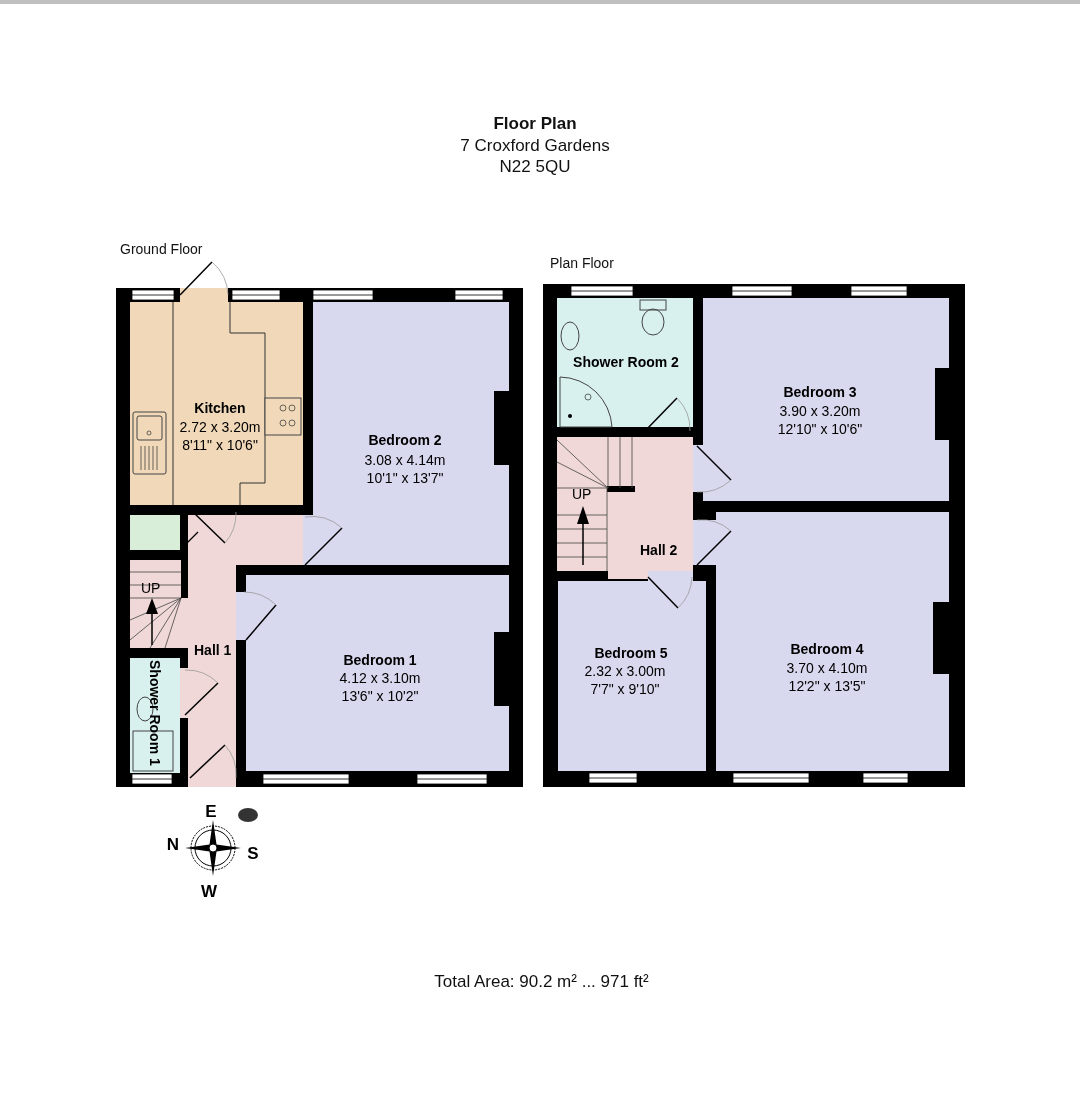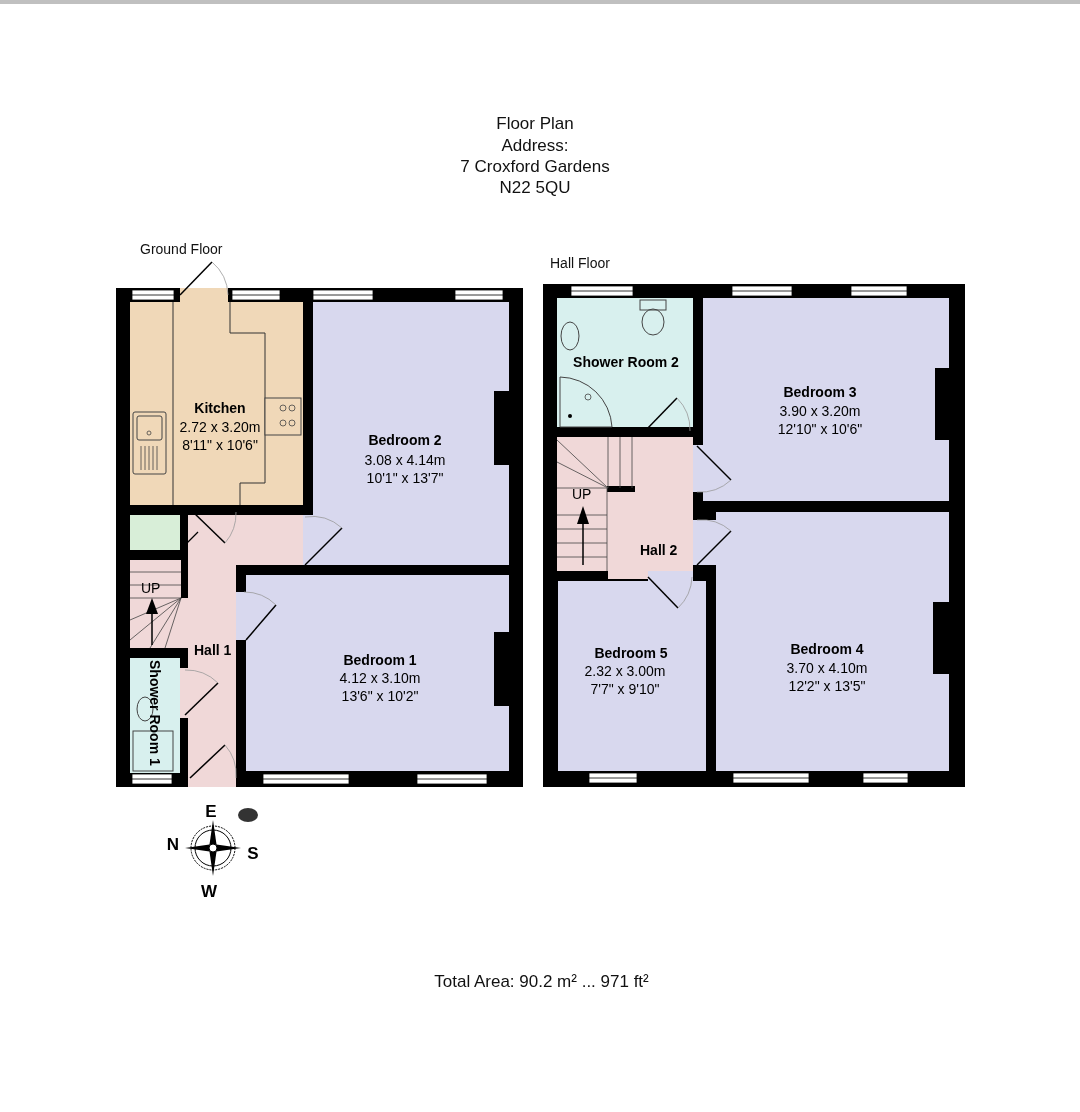--- a/index.html
+++ b/index.html
@@ -1,41 +1,40 @@
 <!DOCTYPE html>
 <html><head>
 <meta charset="utf-8">
 <style>
   html, body { margin: 0; padding: 0; background: #ffffff; }
   body { width: 1080px; height: 1112px; position: relative; overflow: hidden; font-family: "Liberation Sans", sans-serif; color: #111; }
   .topbar { position: absolute; left: 0; top: 0; width: 1080px; height: 4px; background: #c0c0c0; }
   .title-block { position: absolute; left: 0; top: 113px; width: 1070px; text-align: center; }
-  .title { font-weight: normal; font-size: 17px; line-height: 22px; }
+  .title { font-weight: bold; font-size: 17px; line-height: 22px; }
   .addr { font-size: 17px; line-height: 21px; }
   .floor-label { position: absolute; font-size: 14px; }
   svg { position: absolute; left: 0; top: 0; }
   .room-name { font-weight: bold; font-size: 14px; }
   .room-dim { font-size: 14px; }
   .total { position: absolute; left: 0; top: 972px; width: 1083px; text-align: center; font-size: 17px; }
   .compass-lbl { font-weight: bold; font-size: 17px; }
 </style>
 </head>
 <body>
 
 <div class="topbar"></div>
 
 <div class="title-block">
   <div class="title">Floor Plan</div>
-  <div class="addr">Address:</div>
   <div class="addr">7 Croxford Gardens</div>
   <div class="addr">N22 5QU</div>
 </div>
 
-<div class="floor-label" style="left:120px; top:241px;margin-left:20px;">Ground Floor</div>
-<div class="floor-label" style="left:550px; top:255px;">Hall Floor</div>
+<div class="floor-label" style="left:120px; top:241px;">Ground Floor</div>
+<div class="floor-label" style="left:550px; top:255px;">Plan Floor</div>
 
 <svg width="1080" height="1112" viewBox="0 0 1080 1112">
 
   <g>
 
     <rect x="116" y="288" width="407" height="499" fill="#000"></rect>
 
     <rect x="130" y="302" width="173" height="203" fill="#f0d8b8"></rect>
 
     <path d="M173 302 V505 M230 302 V333 H265 V483 H240 V505" fill="none" stroke="#333" stroke-width="1"></path>

